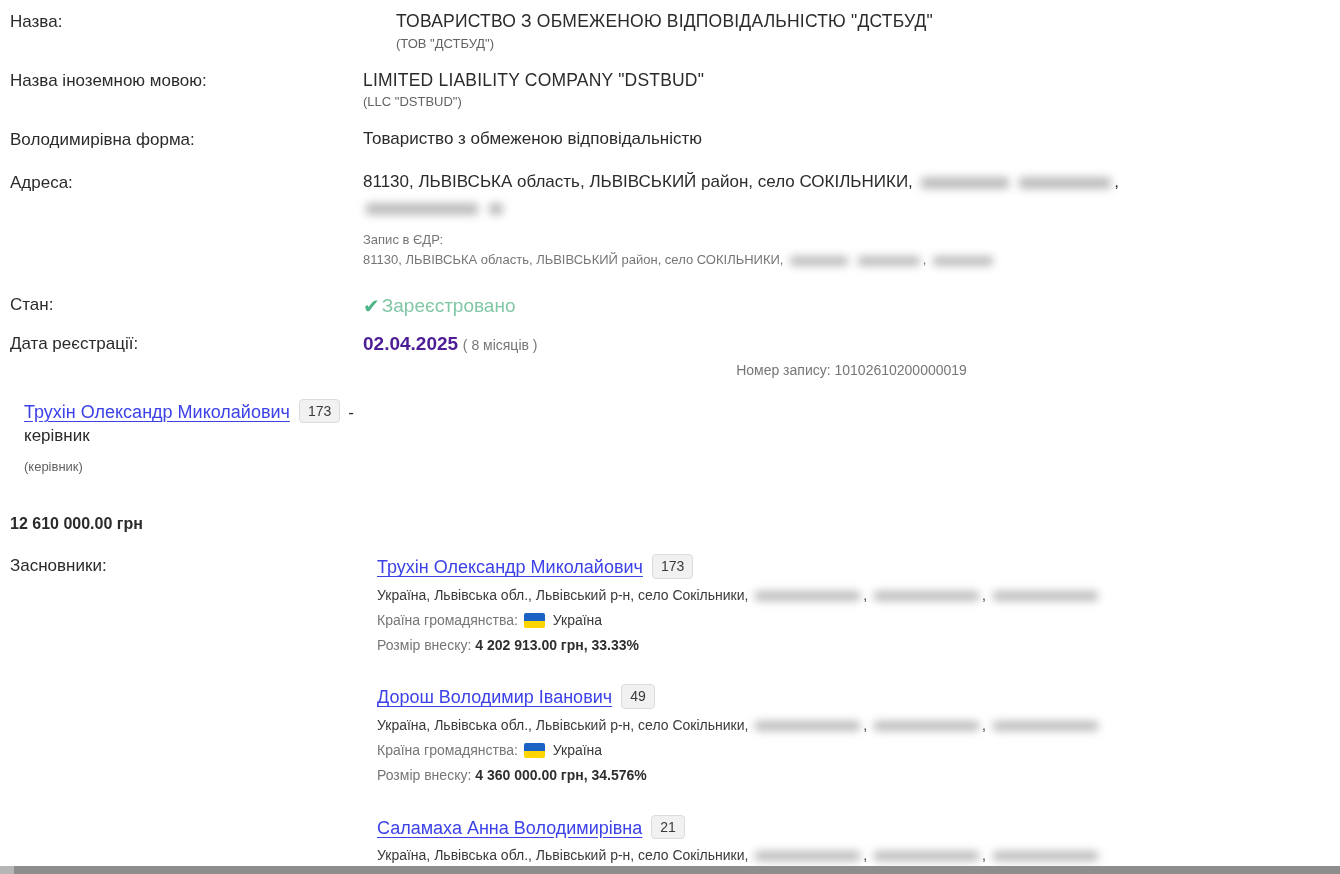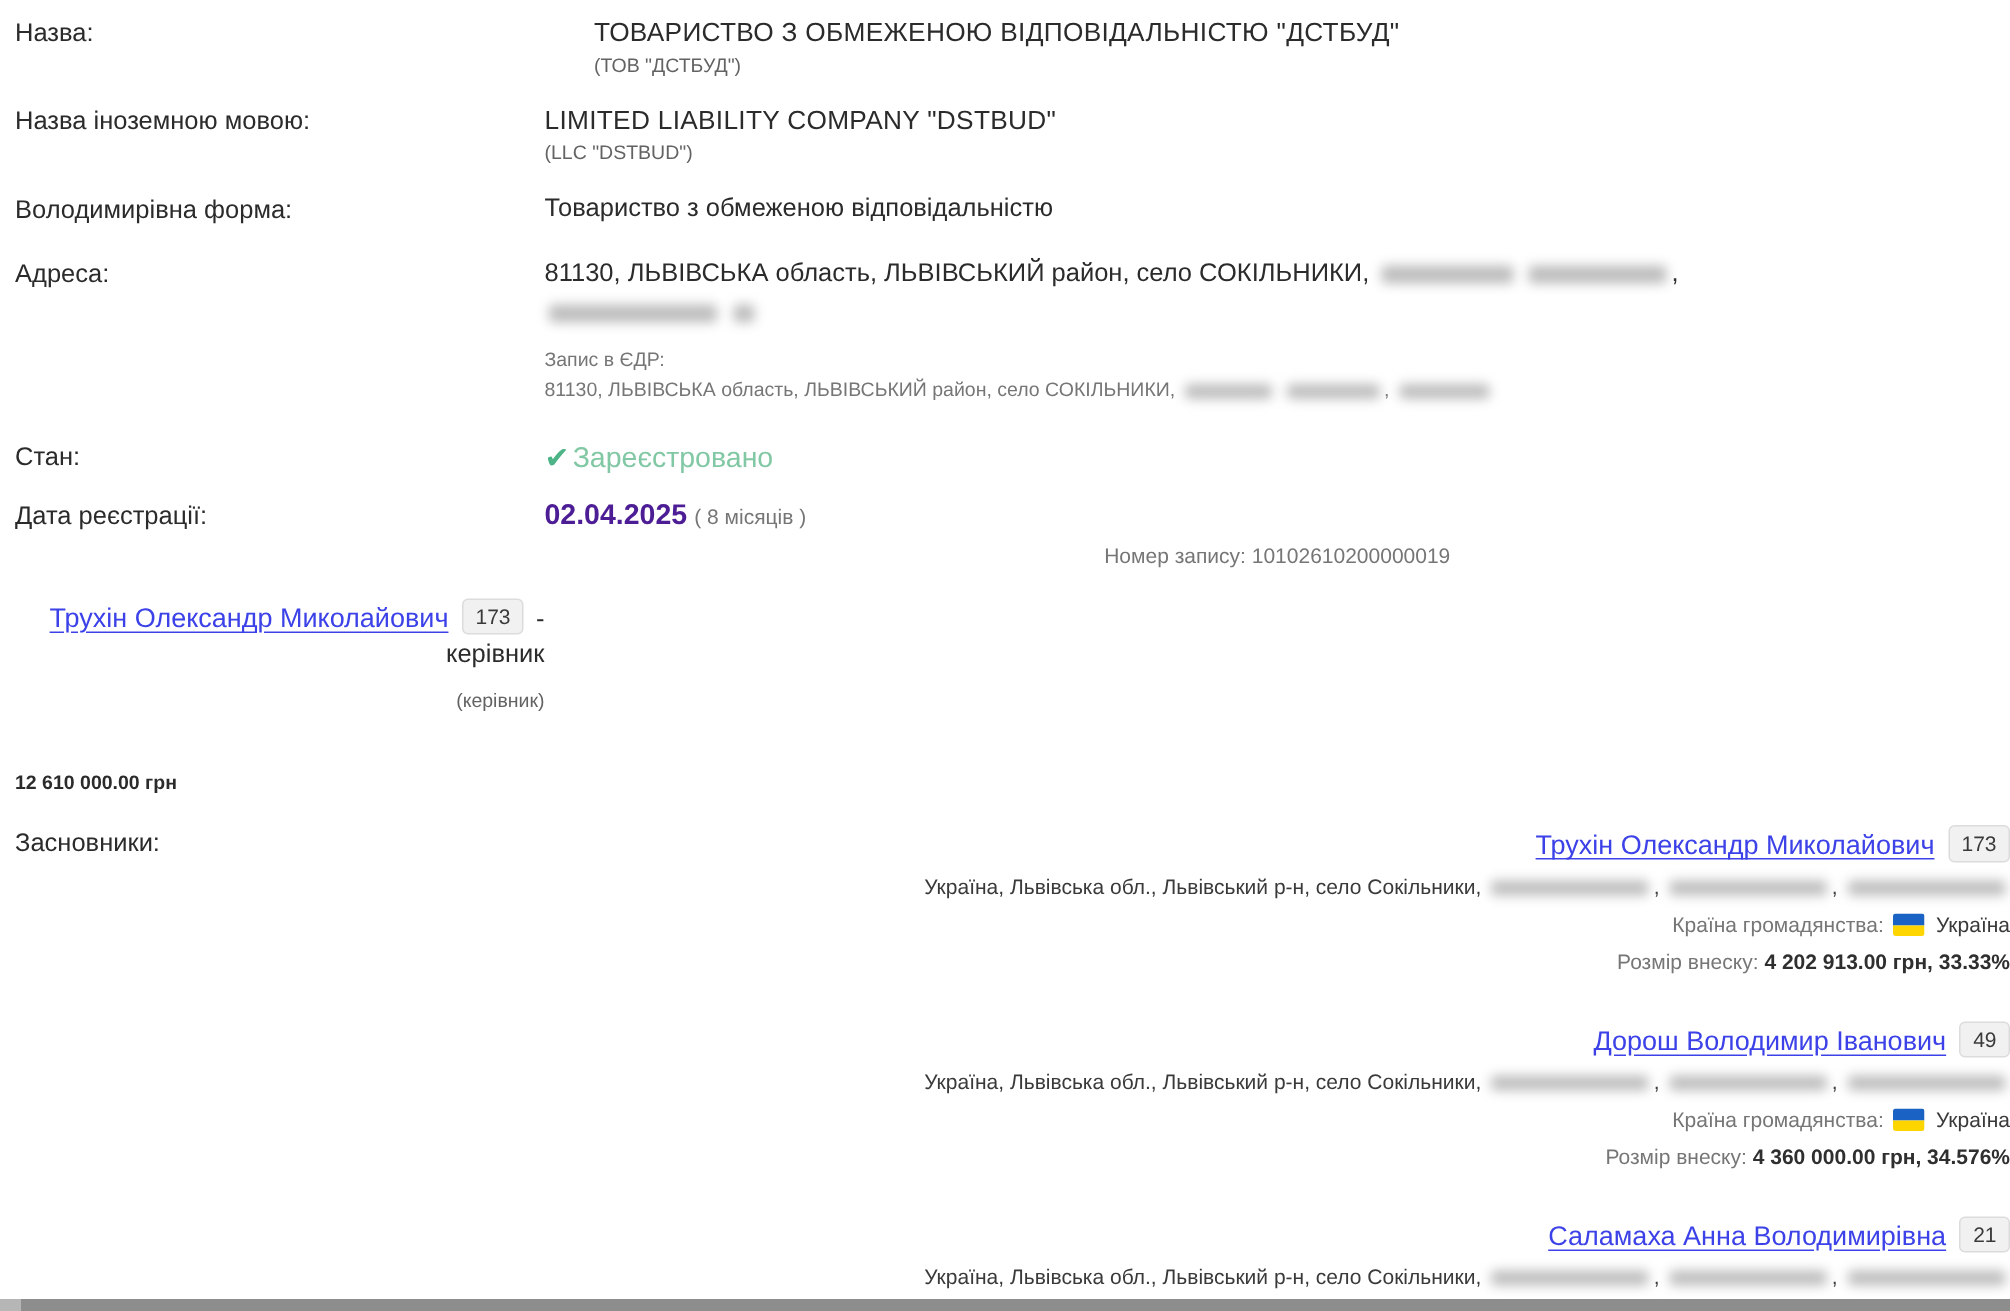--- a/index.html
+++ b/index.html
@@ -40,23 +40,23 @@
   }
   .blur.h10 { height: 10px; }
   .w88 { width: 88px; } .w92 { width: 92px; } .w112 { width: 112px; }
   .w14 { width: 14px; } .w58 { width: 58px; } .w62 { width: 62px; }
   .w60 { width: 60px; } .w105 { width: 105px; }
 
   .check { color: #4db487; font-size: 20px; margin-right: 2px; vertical-align: -1px; }
   .status-text { color: #82c8a5; font-size: 19px; }
 
   .date-strong { font-size: 19px; font-weight: 600; color: #4c1d95; }
-  .capital-strong { font-size: 13px; font-weight: 600; color: #2b2b2b; }
-
-  .person-block { padding-left: 14px; text-align: right; }
+  .capital-strong { font-size: 16px; font-weight: 600; color: #2b2b2b; }
+
+  .person-block { padding-left: 14px; }
   a.link {
     color: #3c42e8;
     font-size: 18px;
     text-decoration: underline;
     text-underline-offset: 3px;
     cursor: pointer;
   }
   .badge {
     display: inline-block;
     background: #f1f1f1;

